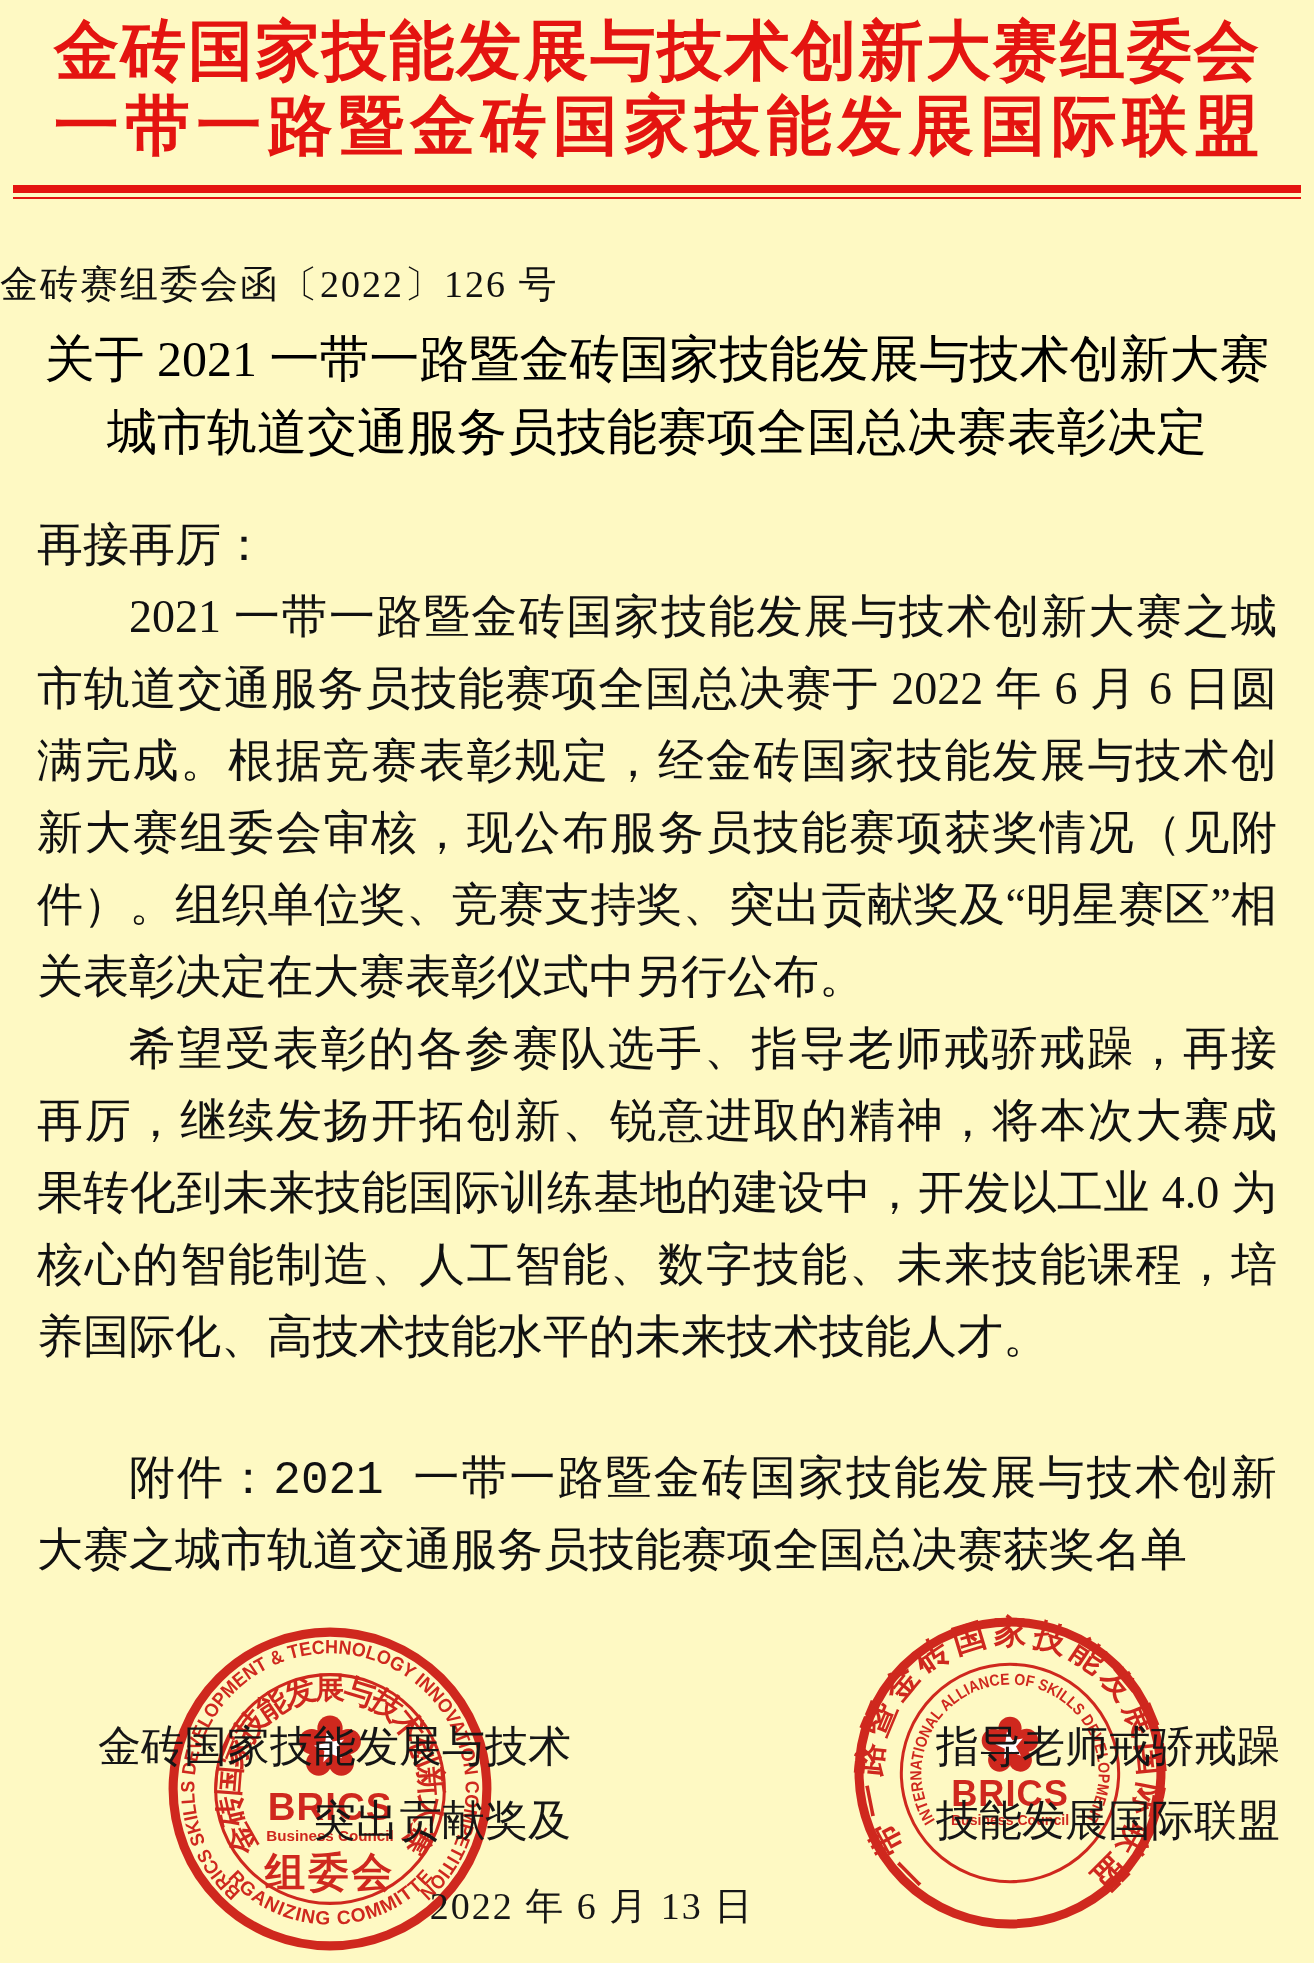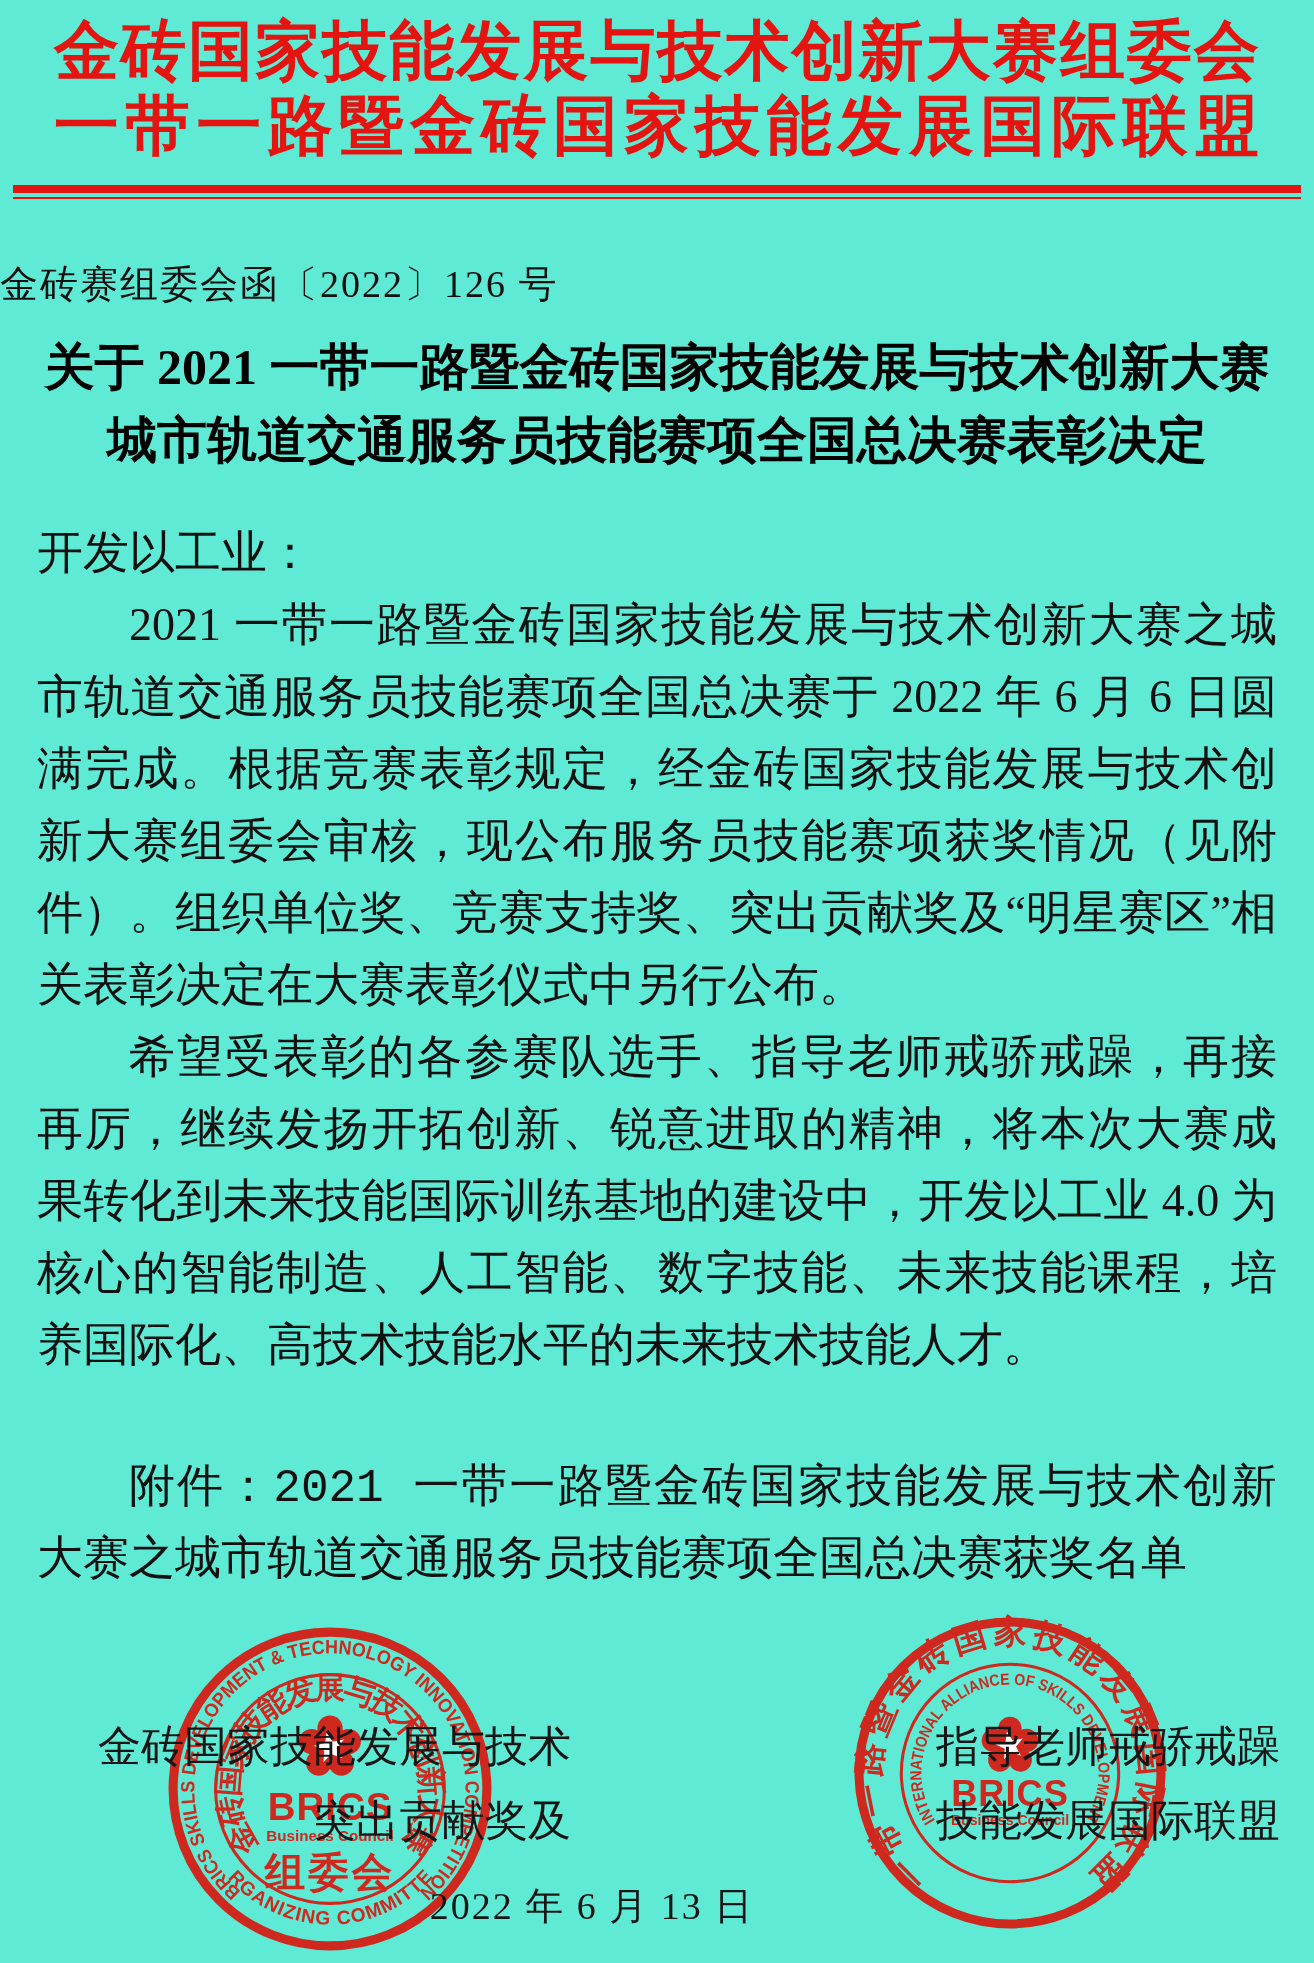--- a/index.html
+++ b/index.html
@@ -5,21 +5,21 @@
   :root{
     --ink:#111111;
     --red:#e41410;
     --seal:#cf281e;
   }
   html,body{margin:0;padding:0;background:#ffffff;}
   .page{
     position:relative;
     width:1314px;
     height:1963px;
-    background:#5eead4;
+    background:#fef9c3;
     overflow:hidden;
     font-family:"Liberation Serif","DejaVu Serif",serif;
     color:var(--ink);
   }
   
   .letterhead{
     padding-top:14px;
     width:1206px;
     margin:0 auto;
   }
@@ -48,23 +48,23 @@
   .doc-number{
     margin-top:62px;
     padding-right:268px;
     text-align:left;
     font-size:38px;
     line-height:46px;
     letter-spacing:2px;
   }
   
   .doc-title{
-    margin-top:24px;
+    margin-top:16px;
     text-align:center;
-    font-weight:bold;
+    font-weight:normal;
     font-size:50px;
     line-height:73px;
     color:#000;
   }
   
   .body-text{
     margin:40px 37px 0 37px;
     font-size:46px;
     line-height:72px;
     text-align:justify;
@@ -116,21 +116,21 @@
   <div class="rule-thin"></div>
 
   <div class="doc-number">金砖赛组委会函〔2022〕126 号</div>
 
   <div class="doc-title">
     <div>关于 2021 一带一路暨金砖国家技能发展与技术创新大赛</div>
     <div>城市轨道交通服务员技能赛项全国总决赛表彰决定</div>
   </div>
 
   <div class="body-text">
-    <div class="salutation">开发以工业：</div>
+    <div class="salutation">再接再厉：</div>
     <div class="paragraph">2021 一带一路暨金砖国家技能发展与技术创新大赛之城市轨道交通服务员技能赛项全国总决赛于 2022 年 6 月 6 日圆满完成。根据竞赛表彰规定，经金砖国家技能发展与技术创新大赛组委会审核，现公布服务员技能赛项获奖情况（见附件）。组织单位奖、竞赛支持奖、突出贡献奖及“明星赛区”相关表彰决定在大赛表彰仪式中另行公布。</div>
     <div class="paragraph">希望受表彰的各参赛队选手、指导老师戒骄戒躁，再接再厉，继续发扬开拓创新、锐意进取的精神，将本次大赛成果转化到未来技能国际训练基地的建设中，开发以工业 4.0 为核心的智能制造、人工智能、数字技能、未来技能课程，培养国际化、高技术技能水平的未来技术技能人才。</div>
     <div class="attachment">附件：2021 一带一路暨金砖国家技能发展与技术创新大赛之城市轨道交通服务员技能赛项全国总决赛获奖名单</div>
   </div>
 
   <svg class="seal seal-left" viewBox="0 0 330 330">
     <defs>
       <path id="lsealEn" d="M 73.6 263.0 A 134 134 0 1 1 256.4 263.0" fill="none"></path>
       <path id="lsealBottom" d="M 59.4 247.5 A 134 134 0 0 0 270.6 247.5" fill="none"></path>
       <path id="lsealCn" d="M 98.1 225.2 A 90 90 0 1 1 231.9 225.2" fill="none"></path>

